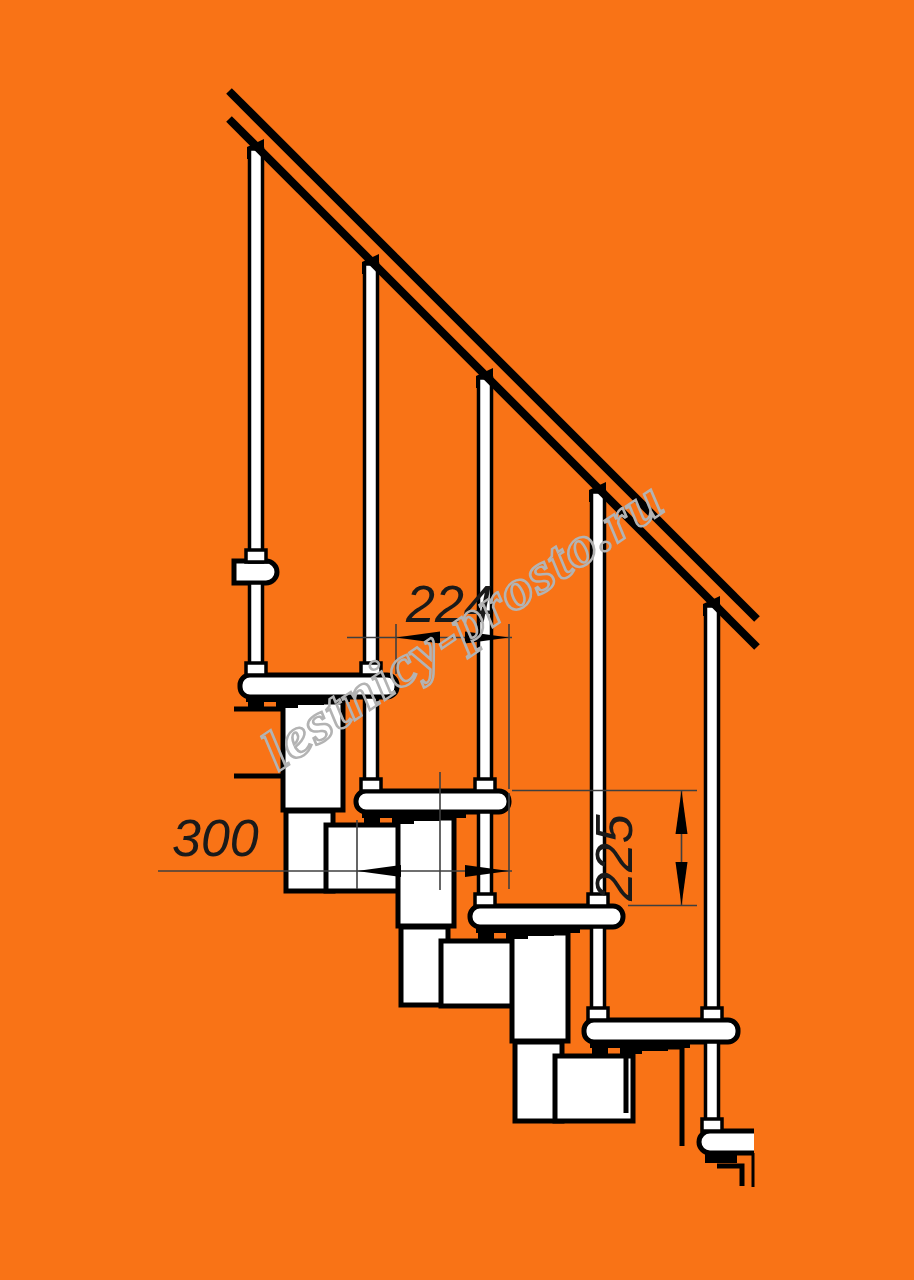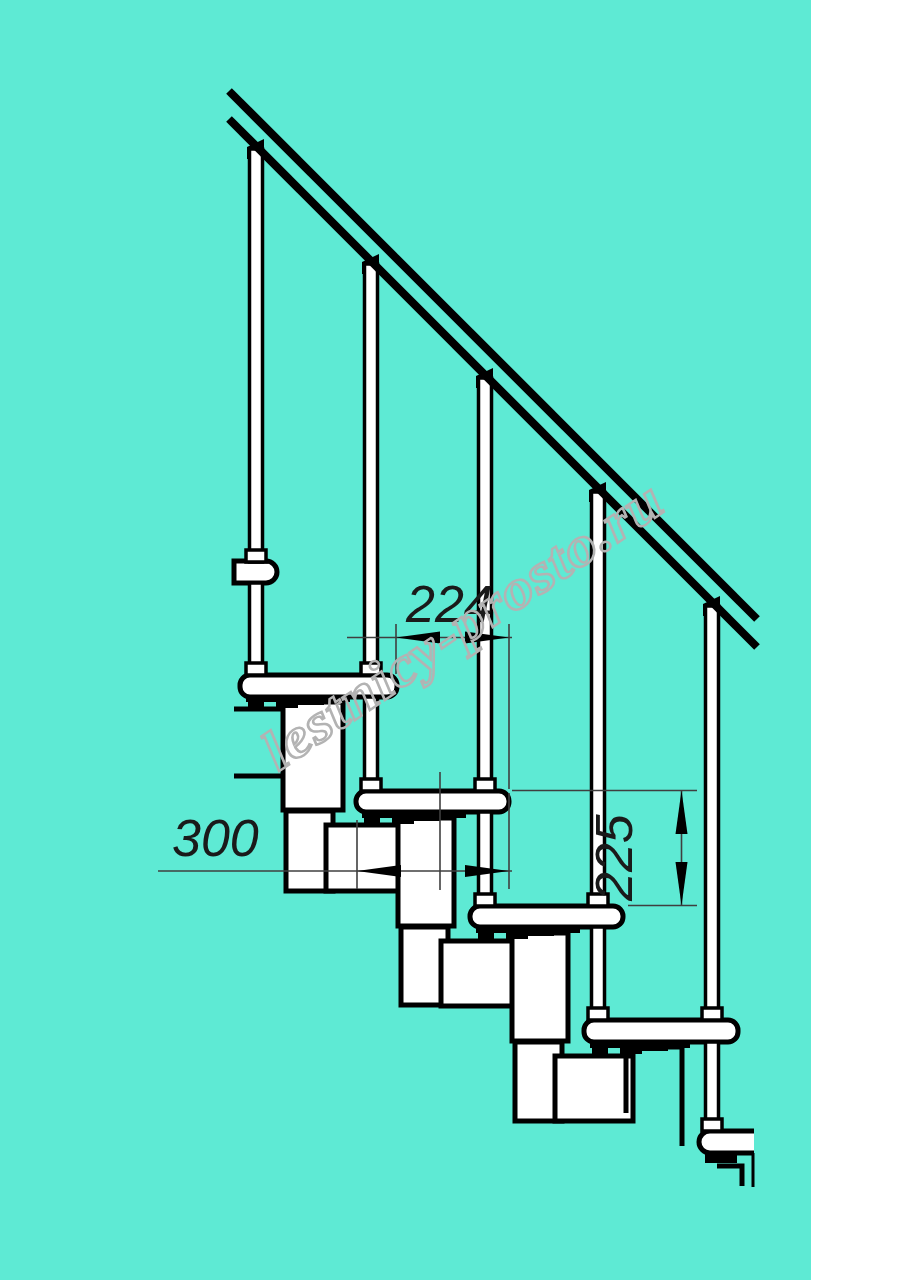--- a/index.html
+++ b/index.html
@@ -1,16 +1,16 @@
 <!DOCTYPE html>
 <html><head>
 <meta charset="utf-8">
 <style>
   html,body{margin:0;padding:0;background:#ffffff;}
-  .canvas{position:relative;width:811px;height:1280px;background:#5eead4;overflow:hidden;
+  .canvas{position:relative;width:914px;height:1280px;background:#f97316;overflow:hidden;
           font-family:"Liberation Sans", sans-serif;}
   svg{display:block;}
   .dim-text{font-family:"Liberation Sans", sans-serif;font-style:italic;font-weight:400;
             font-size:52px;fill:#1a1a1a;}
   .wm{font-family:"Liberation Serif", serif;font-style:italic;font-weight:bold;
       font-size:56px;fill:none;}
 </style>
 </head>
 <body>
 

